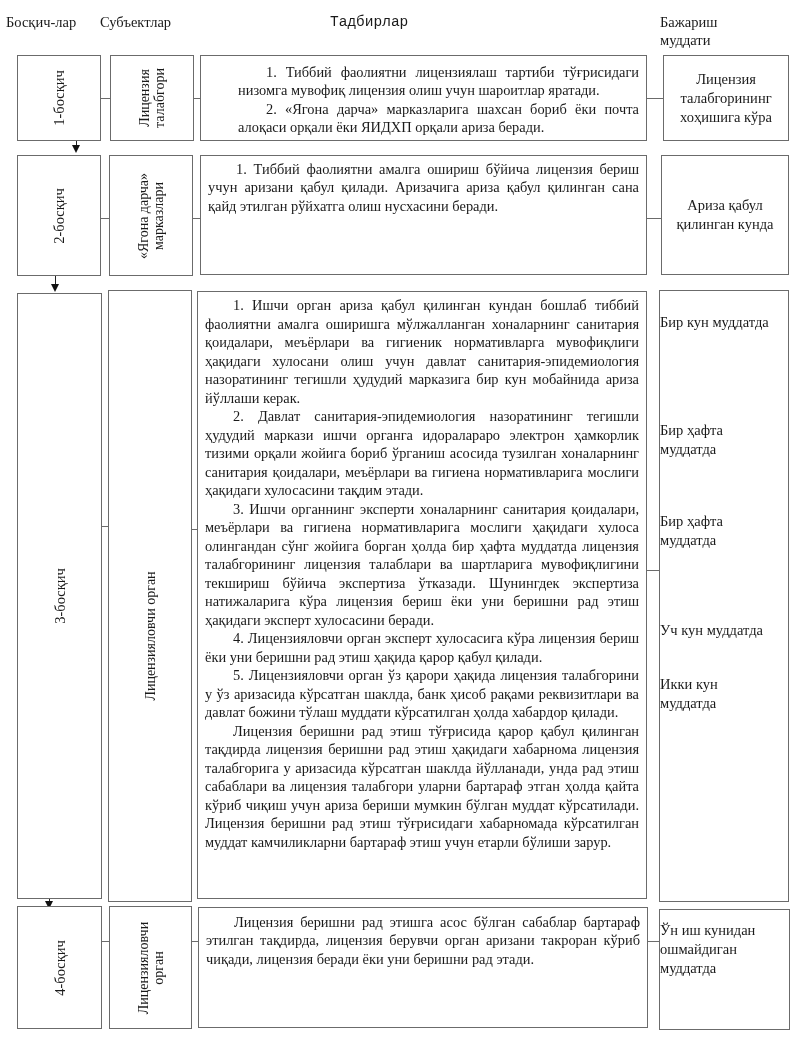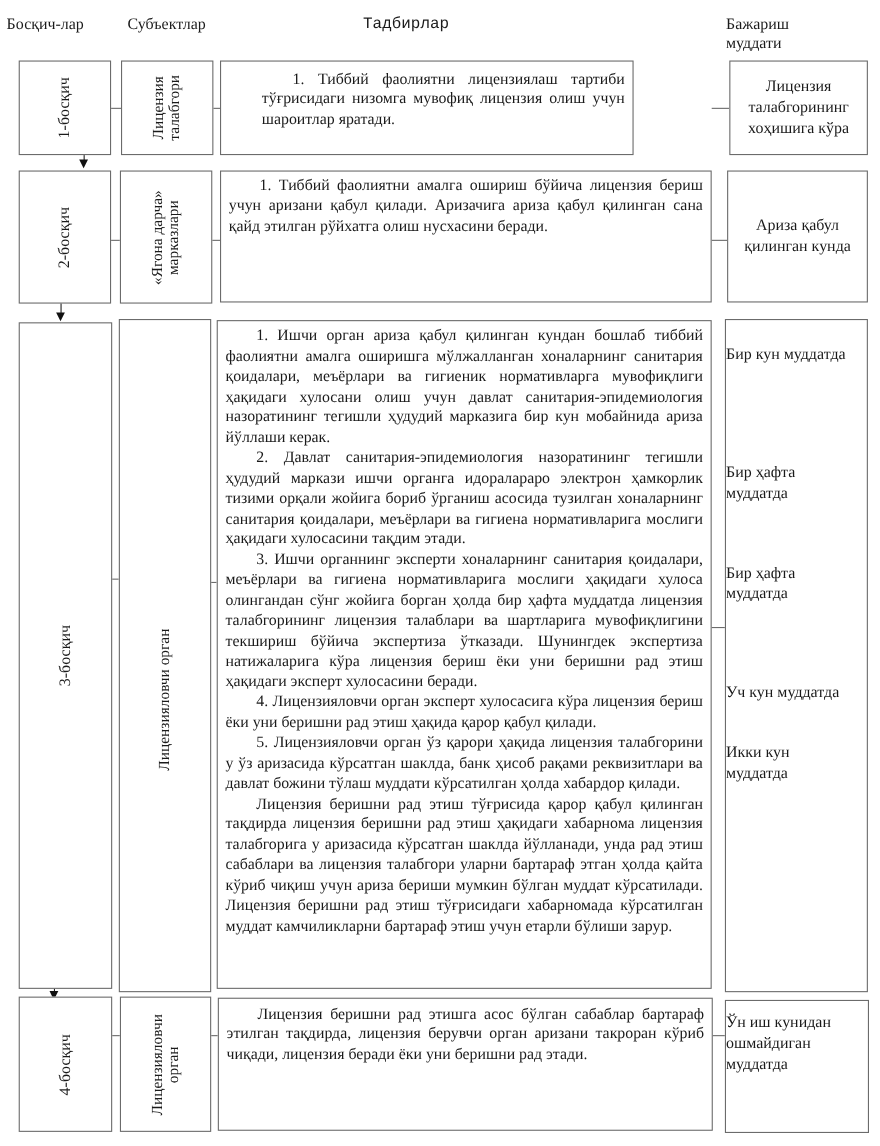--- a/index.html
+++ b/index.html
@@ -18,40 +18,41 @@
   .term-stack { position:absolute; left:0; width:100%; text-align:left; font-size:14.5px; line-height:19px; }
   .hline { position:absolute; height:0; border-top:1.4px solid #6b6b6b; }
   .vline { position:absolute; width:0; border-left:1.4px solid #222; }
   .arrow { position:absolute; width:0; height:0; border-left:4.5px solid transparent;
            border-right:4.5px solid transparent; border-top:8px solid #111; }
 </style>
 </head>
 <body>
 
 <div class="hdr" style="left:6px; top:13px; width:90px;">Босқич-лар</div>
-<div class="hdr" style="left:116px; top:13px; width:90px;">Субъектлар</div>
+<div class="hdr" style="left:100px; top:13px; width:90px;">Субъектлар</div>
 <div class="hdr" style="left:330px; top:13px; width:140px;font-family:Liberation Mono, monospace;">Тадбирлар</div>
 <div class="hdr" style="left:660px; top:13px; width:126px;">
   <div>Бажариш</div>
   <div>муддати</div>
 </div>
 
 <div class="box" style="left:17px; top:55px; width:84px; height:86px;">
   <div class="vert">1-босқич</div>
 </div>
 <div class="hline" style="left:101px; top:98px; width:9px;"></div>
 <div class="box" style="left:110px; top:55px; width:84px; height:86px;">
   <div class="vert vert-sub">
     <div>Лицензия</div>
     <div>талабгори</div>
   </div>
 </div>
 <div class="hline" style="left:194px; top:98px; width:6px;"></div>
-<div class="box txt" style="left:200px; top:55px; width:376px; height:86px; padding-top:7px;padding-left:37px;">
+<div class="box txt" style="left:200px; top:55px; width:447px; height:86px; padding-top:7px;padding-left:37px;">
   <p>1. Тиббий фаолиятни лицензиялаш тартиби тўғрисидаги низомга мувофиқ лицензия олиш учун шароитлар яратади.</p>
+  <p>2. «Ягона дарча» марказларига шахсан бориб ёки почта алоқаси орқали ёки ЯИДХП орқали ариза беради.</p>
 </div>
 <div class="hline" style="left:647px; top:98px; width:16px;"></div>
 <div class="box term" style="left:663px; top:55px; width:126px; height:86px;">
   <div>
     <div>Лицензия</div>
     <div>талабгорининг</div>
     <div>хоҳишига кўра</div>
   </div>
 </div>
 

